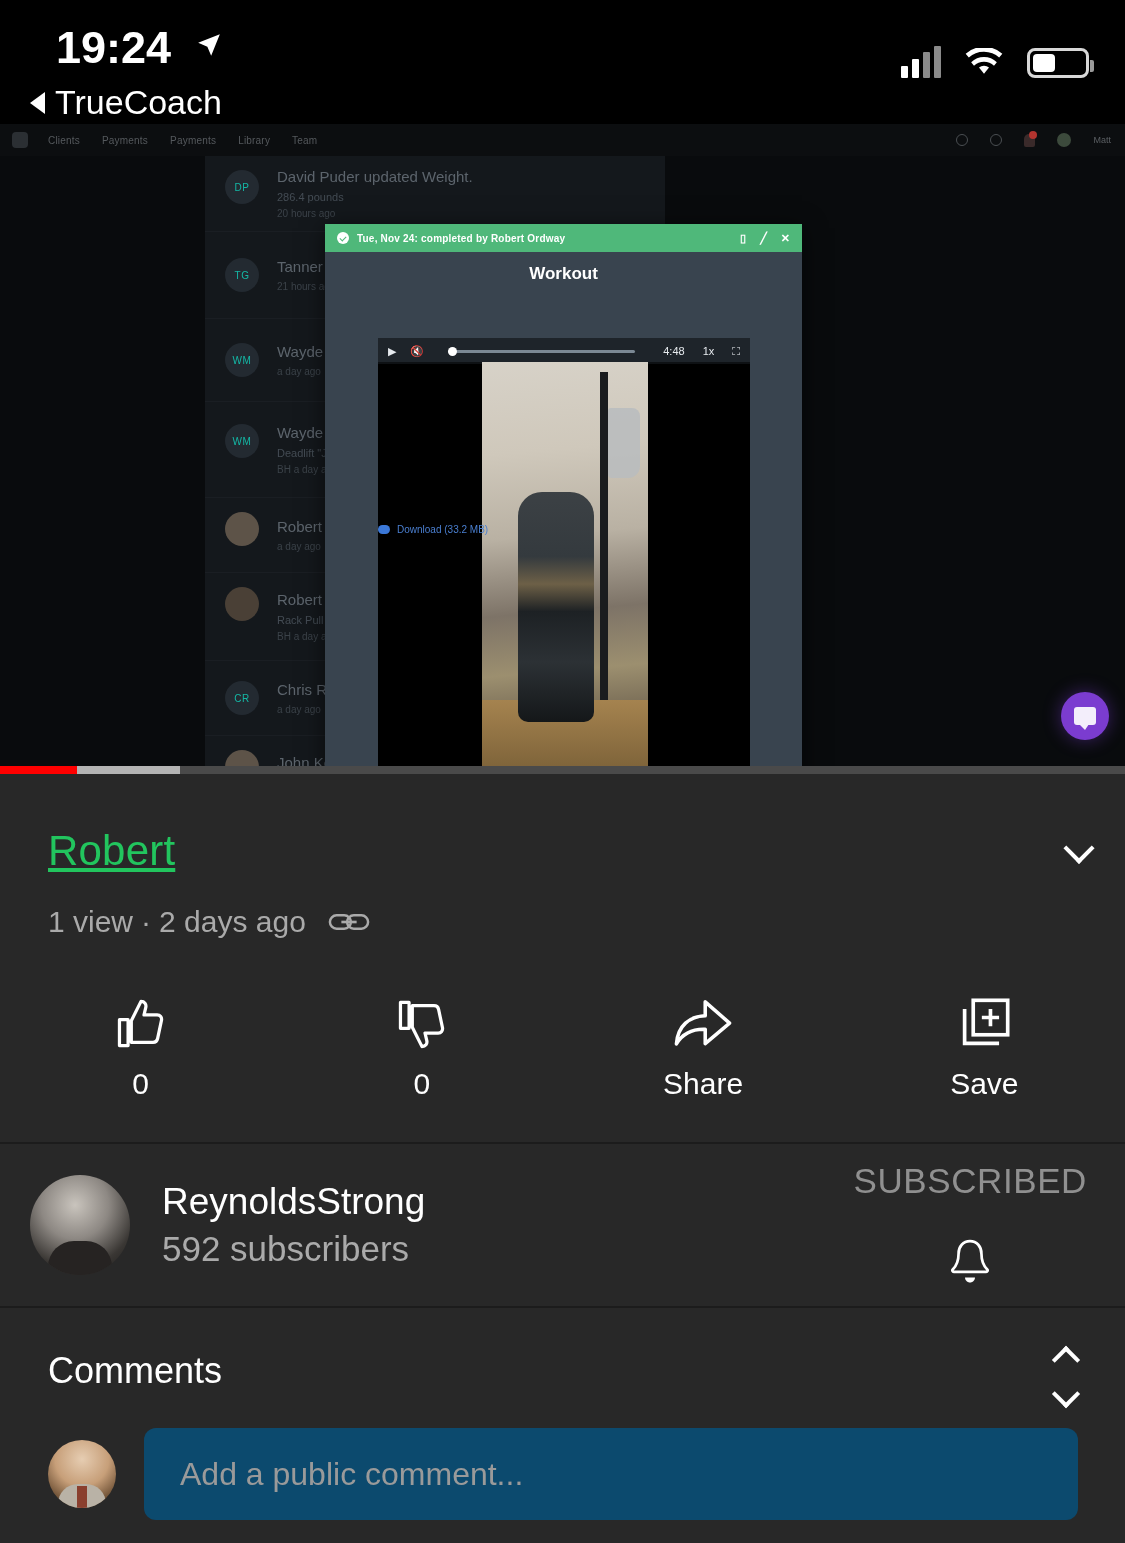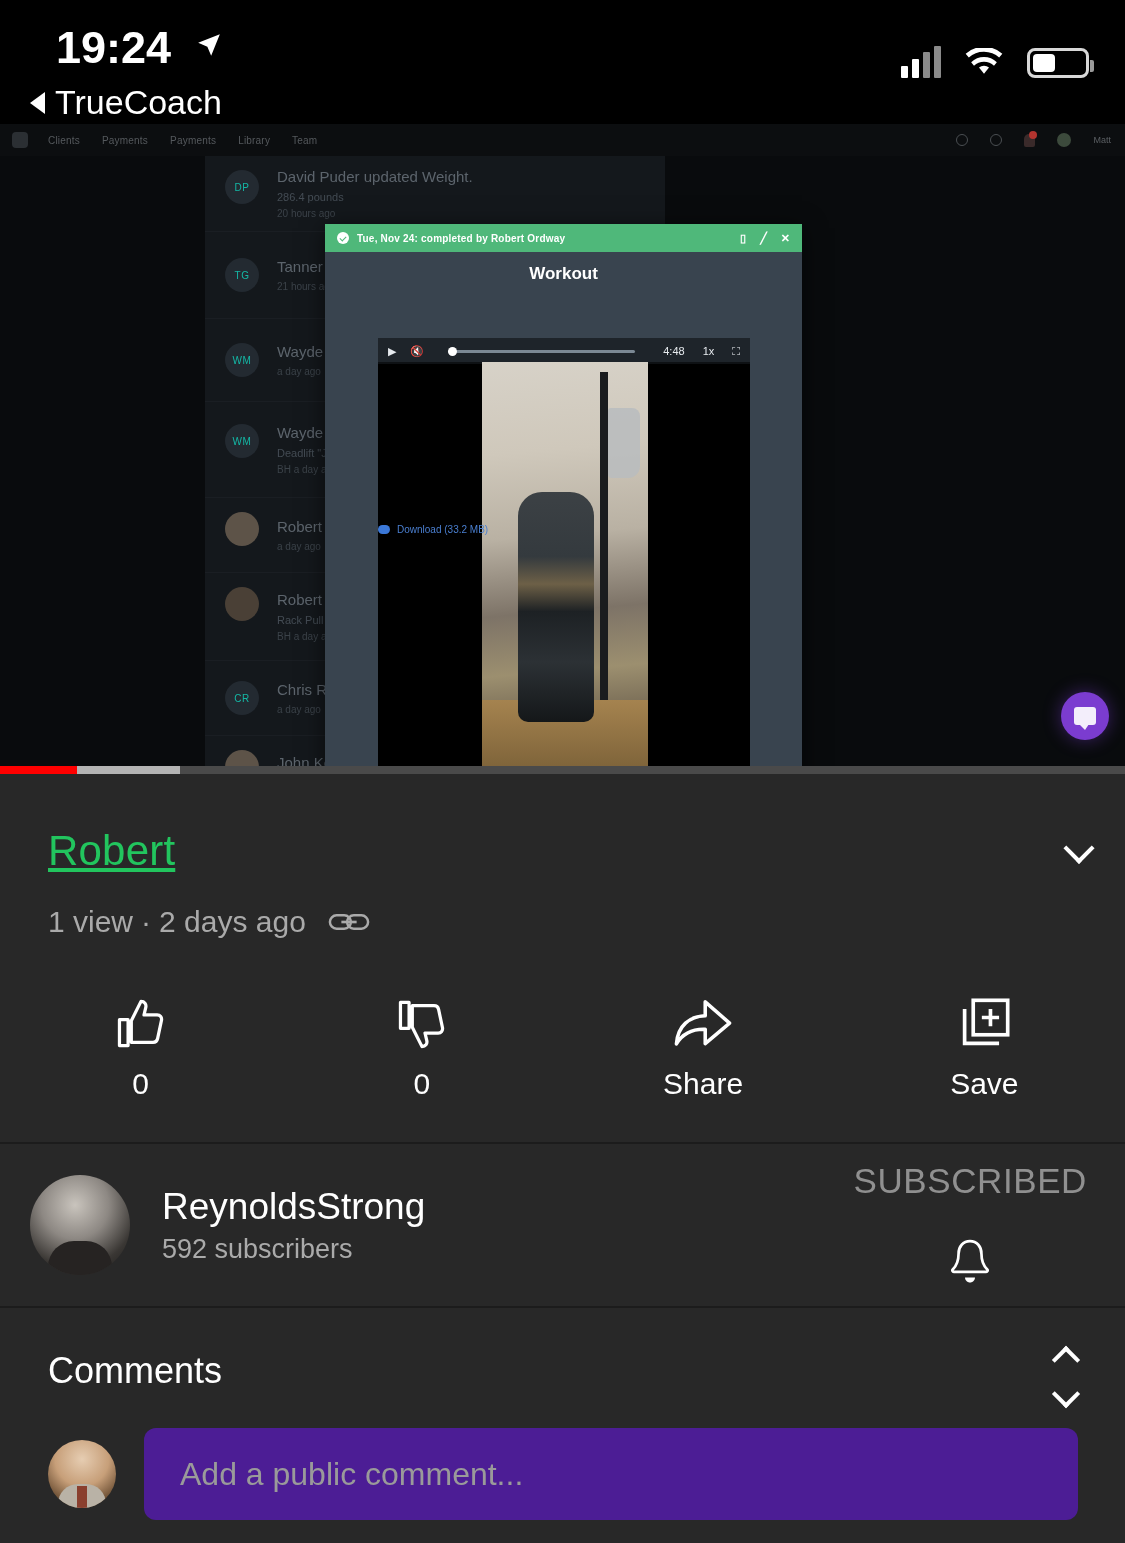--- a/index.html
+++ b/index.html
@@ -104,38 +104,38 @@
   .icon-wrap { height:58px; display:flex; align-items:flex-end; }
 
   
   .divider { position:absolute; left:0; width:1125px; height:2px; background:#1c1c1c; }
   .channel { position:absolute; left:0; top:1144px; width:1125px; height:162px; display:flex; align-items:center; padding:0 30px; }
   .ch-av { width:100px;height:100px;border-radius:50%; overflow:hidden; flex:0 0 100px;
       background:radial-gradient(circle at 45% 30%, #c9c4bd 0%, #8d8883 38%, #3a3734 70%, #181716 100%); position:relative;}
   .ch-av::after{content:"";position:absolute;left:18px;bottom:0;width:64px;height:34px;background:#262322;border-radius:26px 26px 0 0;}
   .ch-txt { margin-left:32px; }
   .ch-name { font-size:37px; color:#fff; font-weight:400; }
-  .ch-subs { font-size:27px; color:#aaa; margin-top:6px; }
+  .ch-subs { font-size:35px; color:#aaa; margin-top:6px; }
   .ch-right { margin-left:auto; display:flex; align-items:center; gap:36px; padding-right:8px;flex-direction:column;}
   .subbed { font-size:35px; color:#909090; letter-spacing:.6px; font-weight:400;}
   .bell { width:46px; height:52px; position:relative; }
 
   
   .comments { position:absolute; left:0; top:1308px; width:1125px; height:235px; }
   .cm-title { position:absolute; left:48px; top:42px; font-size:36px; color:#fff; }
   .cm-sort { position:absolute; right:36px; top:42px; width:46px; height:54px; display:flex; flex-direction:column; align-items:center; justify-content:space-between;}
   .cm-sort i { display:block; width:20px;height:20px; border-left:4px solid #fff;border-top:4px solid #fff;}
   .cm-sort i.dn { transform:rotate(225deg); }
   .cm-sort i.up { transform:rotate(45deg); }
   .cm-row { position:absolute; left:48px; top:120px; width:1030px; display:flex; align-items:center; gap:28px;}
   .cm-av { width:68px;height:68px;border-radius:50%; flex:0 0 68px;
      background:radial-gradient(circle at 50% 28%, #e6cdb2 0%, #c79f79 45%, #7b5c3f 72%, #30241a 100%); position:relative; overflow:hidden;}
   .cm-av::after{content:"";position:absolute;left:10px;bottom:0;width:48px;height:24px;background:#b9b2a6;border-radius:20px 20px 0 0;}
   .cm-av::before{content:"";position:absolute;left:29px;bottom:0;width:10px;height:22px;background:#8a3f2e;z-index:2;}
-  .cm-input { flex:1; height:92px; background:#4c1d95; border-radius:12px; display:flex; align-items:center; padding:0 36px; }
+  .cm-input { flex:1; height:92px; background:#0c4a6e; border-radius:12px; display:flex; align-items:center; padding:0 36px; }
   .cm-ph { font-size:32px; color:#9a9a9a; }
 </style>
 </head>
 <body>
 
 <div id="app">
 
   <div class="statusbar">
     <div class="sb-time">19:24</div>
     <svg class="sb-loc" viewBox="0 0 24 24">

